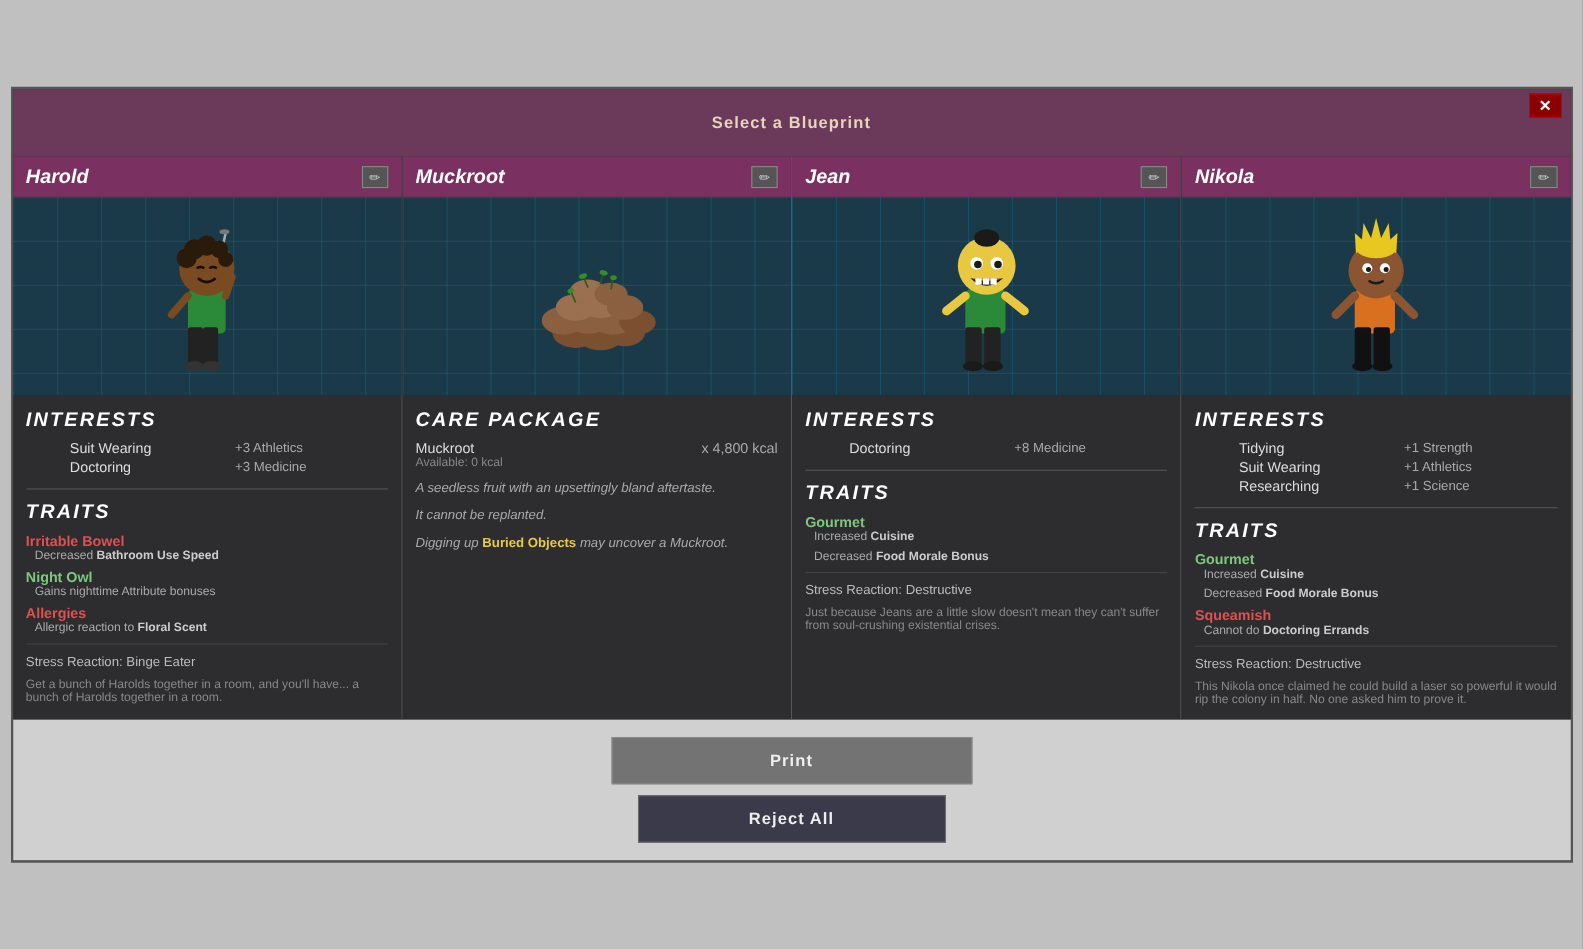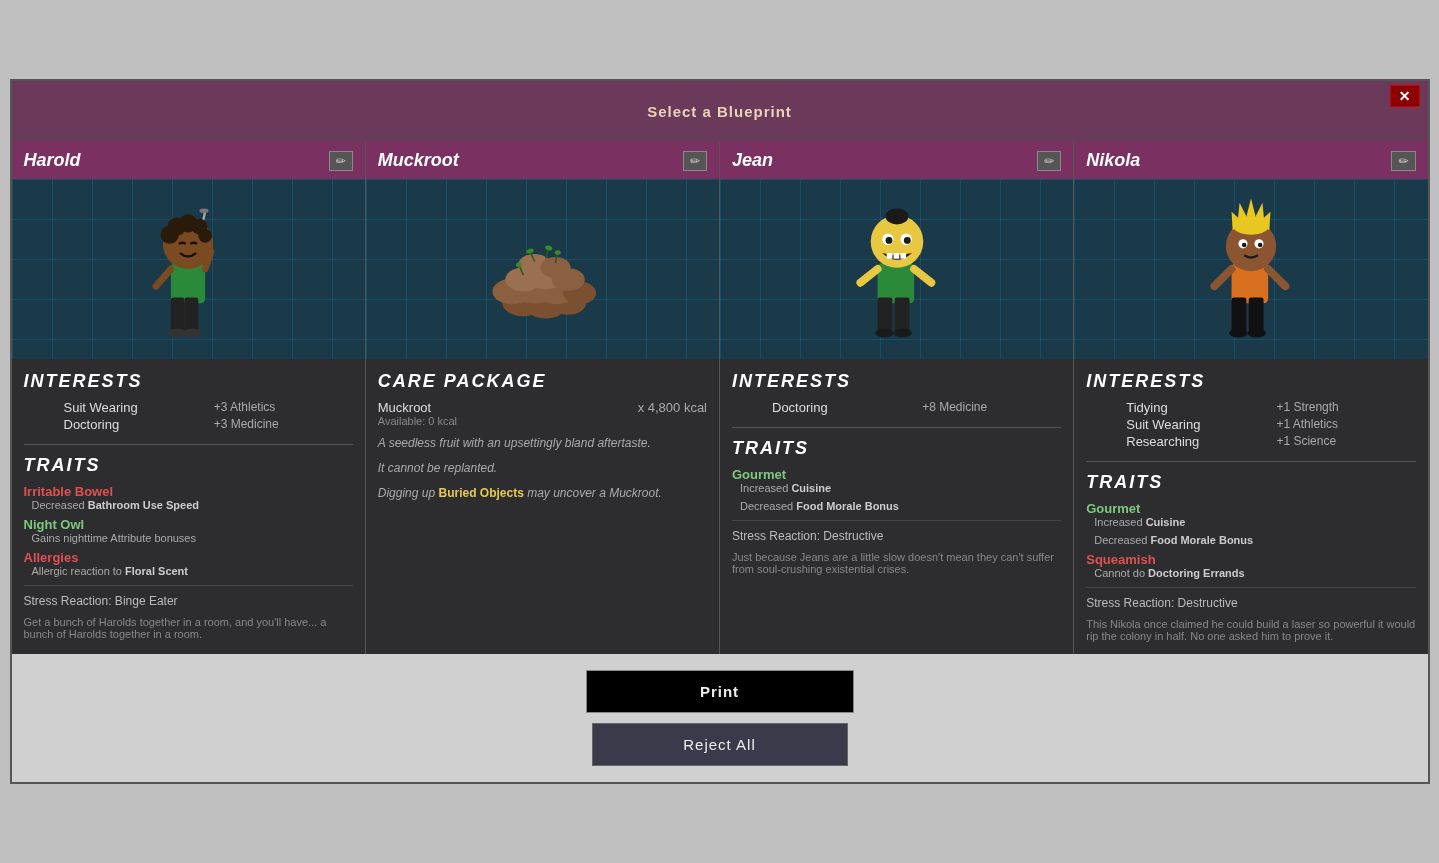--- a/index.html
+++ b/index.html
@@ -196,38 +196,38 @@
     }
     .bottom-buttons {
       background: #d0d0d0;
       padding: 16px;
       display: flex;
       flex-direction: column;
       align-items: center;
       gap: 10px;
     }
     .btn-print {
-      background: #000000;
+      background: #737373;
       color: #eee;
       border: 1px solid #888;
       padding: 12px 0;
-      width: 268px;
+      width: 328px;
       font-size: 15px;
       font-weight: bold;
       cursor: pointer;
       letter-spacing: 1px;
     }
     .btn-reject {
       background: #3a3a4a;
       color: #eee;
       border: 1px solid #666;
       padding: 12px 0;
-      width: 256px;
+      width: 280px;
       font-size: 15px;
-      font-weight: normal;
+      font-weight: bold;
       cursor: pointer;
       letter-spacing: 1px;
     }
   </style>
 </head>
 <body>
 
 <div class="modal-wrapper">
 
   <div class="modal-titlebar">

